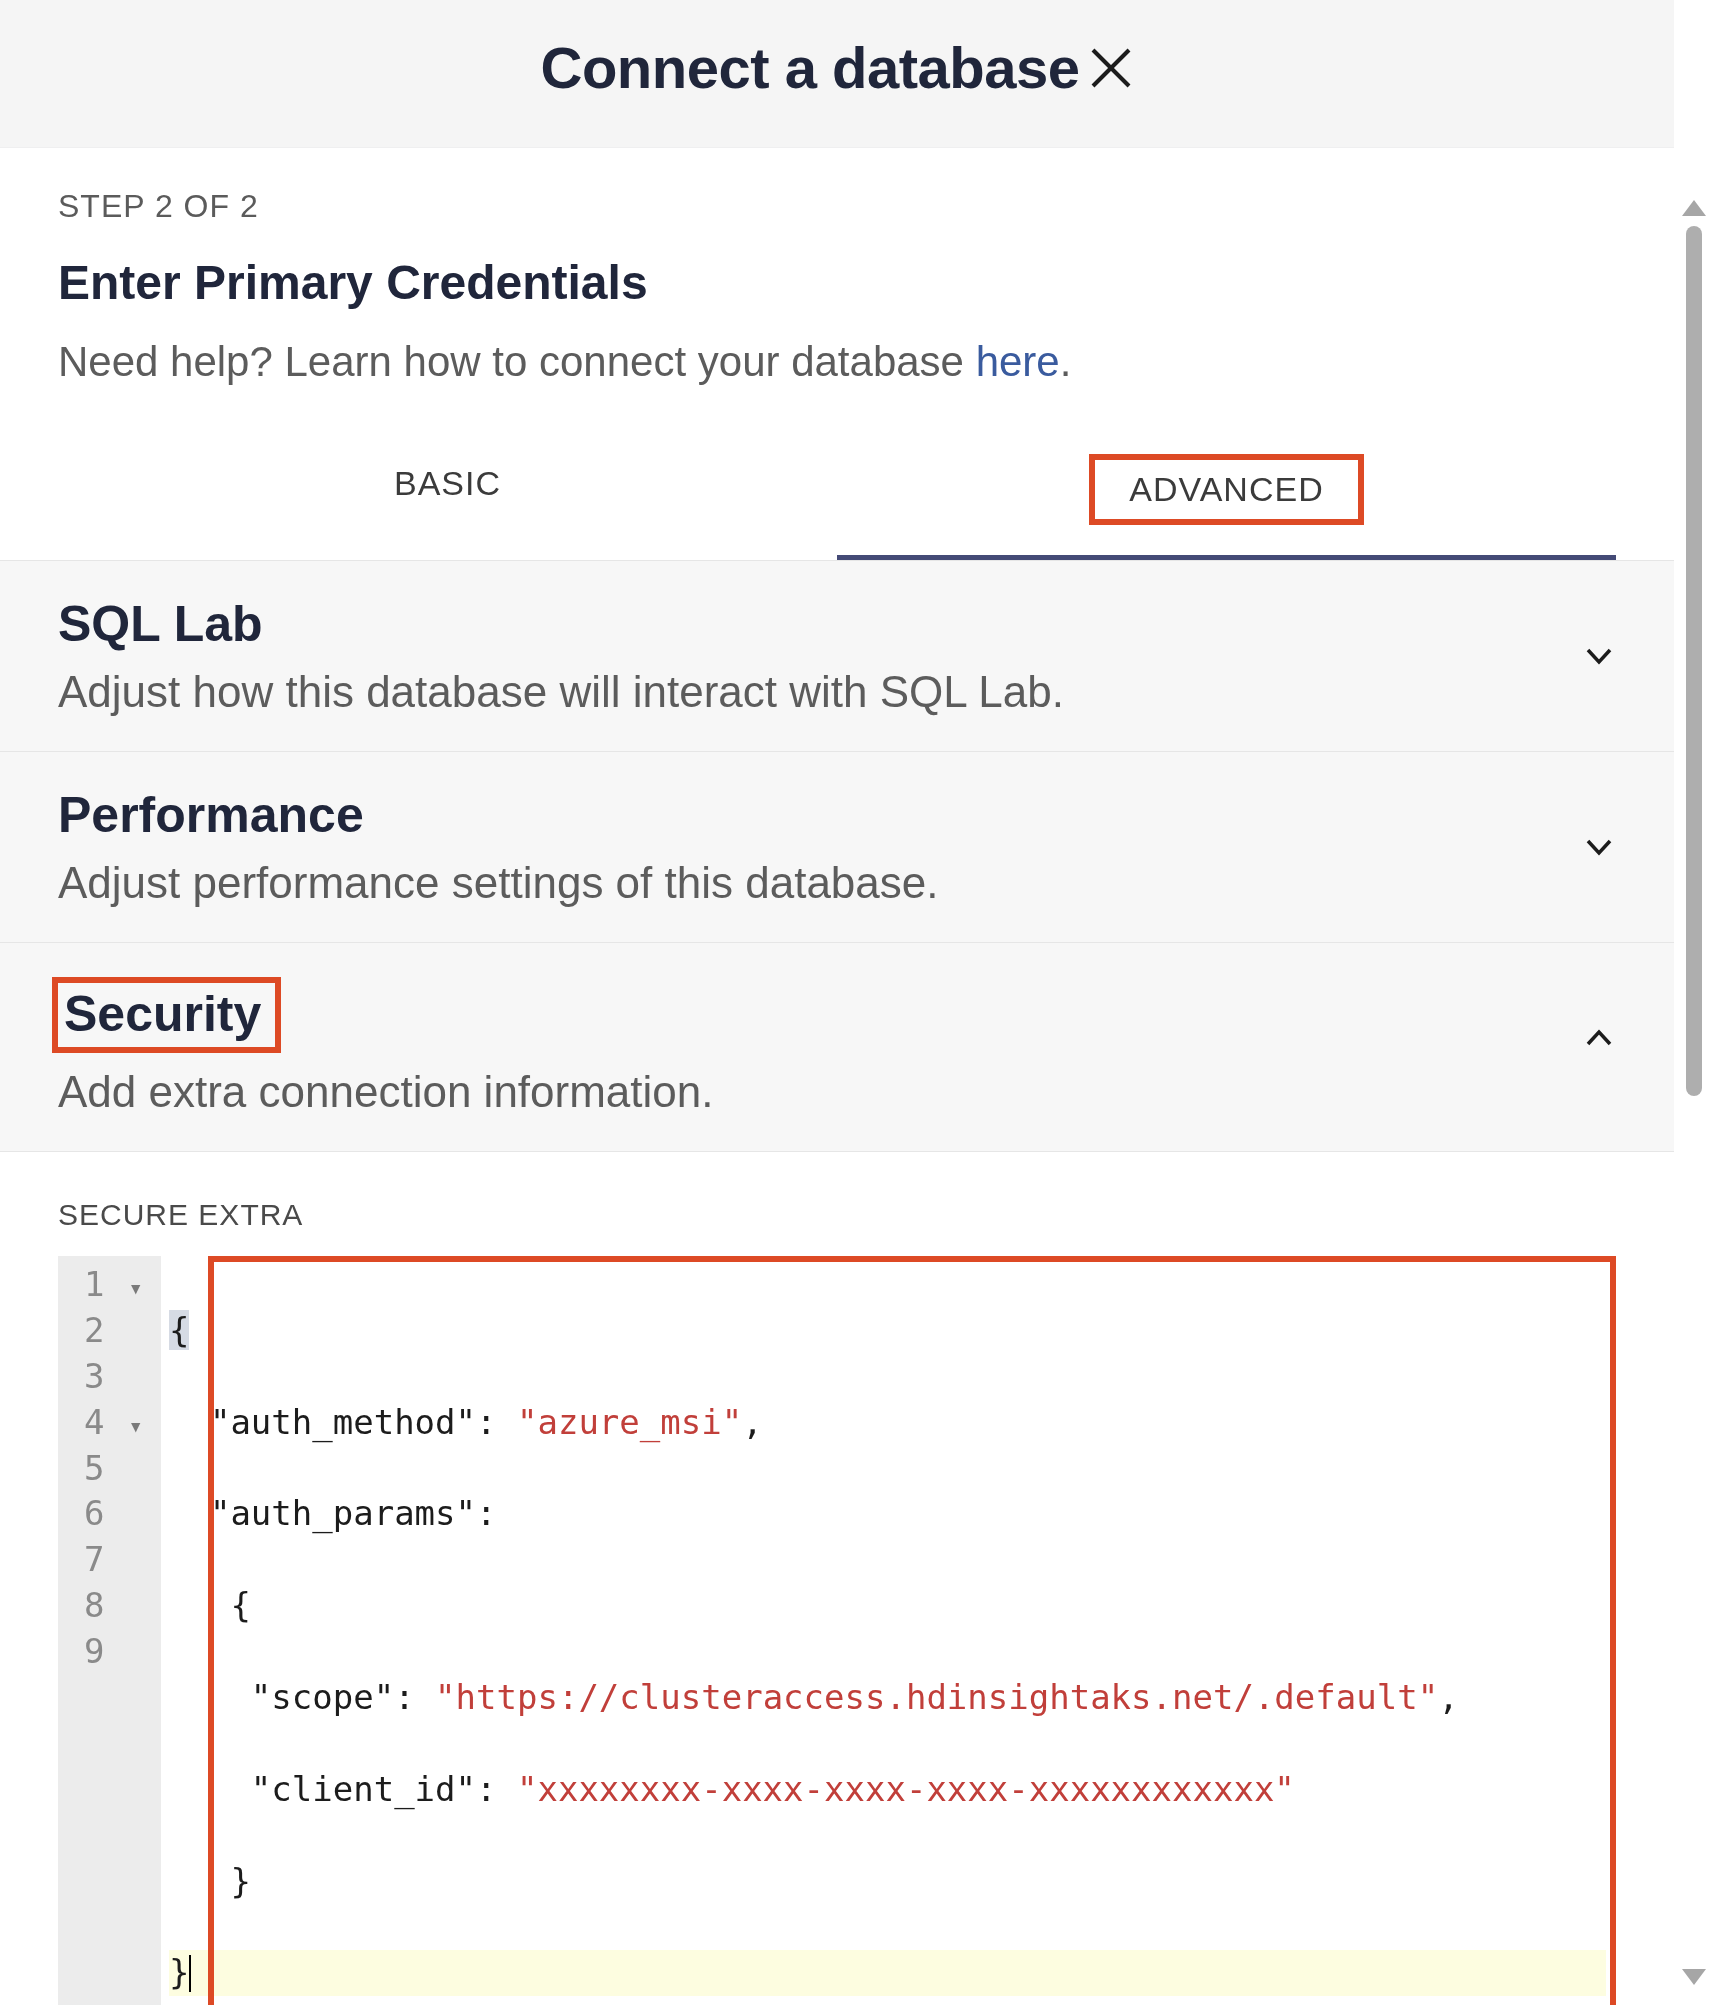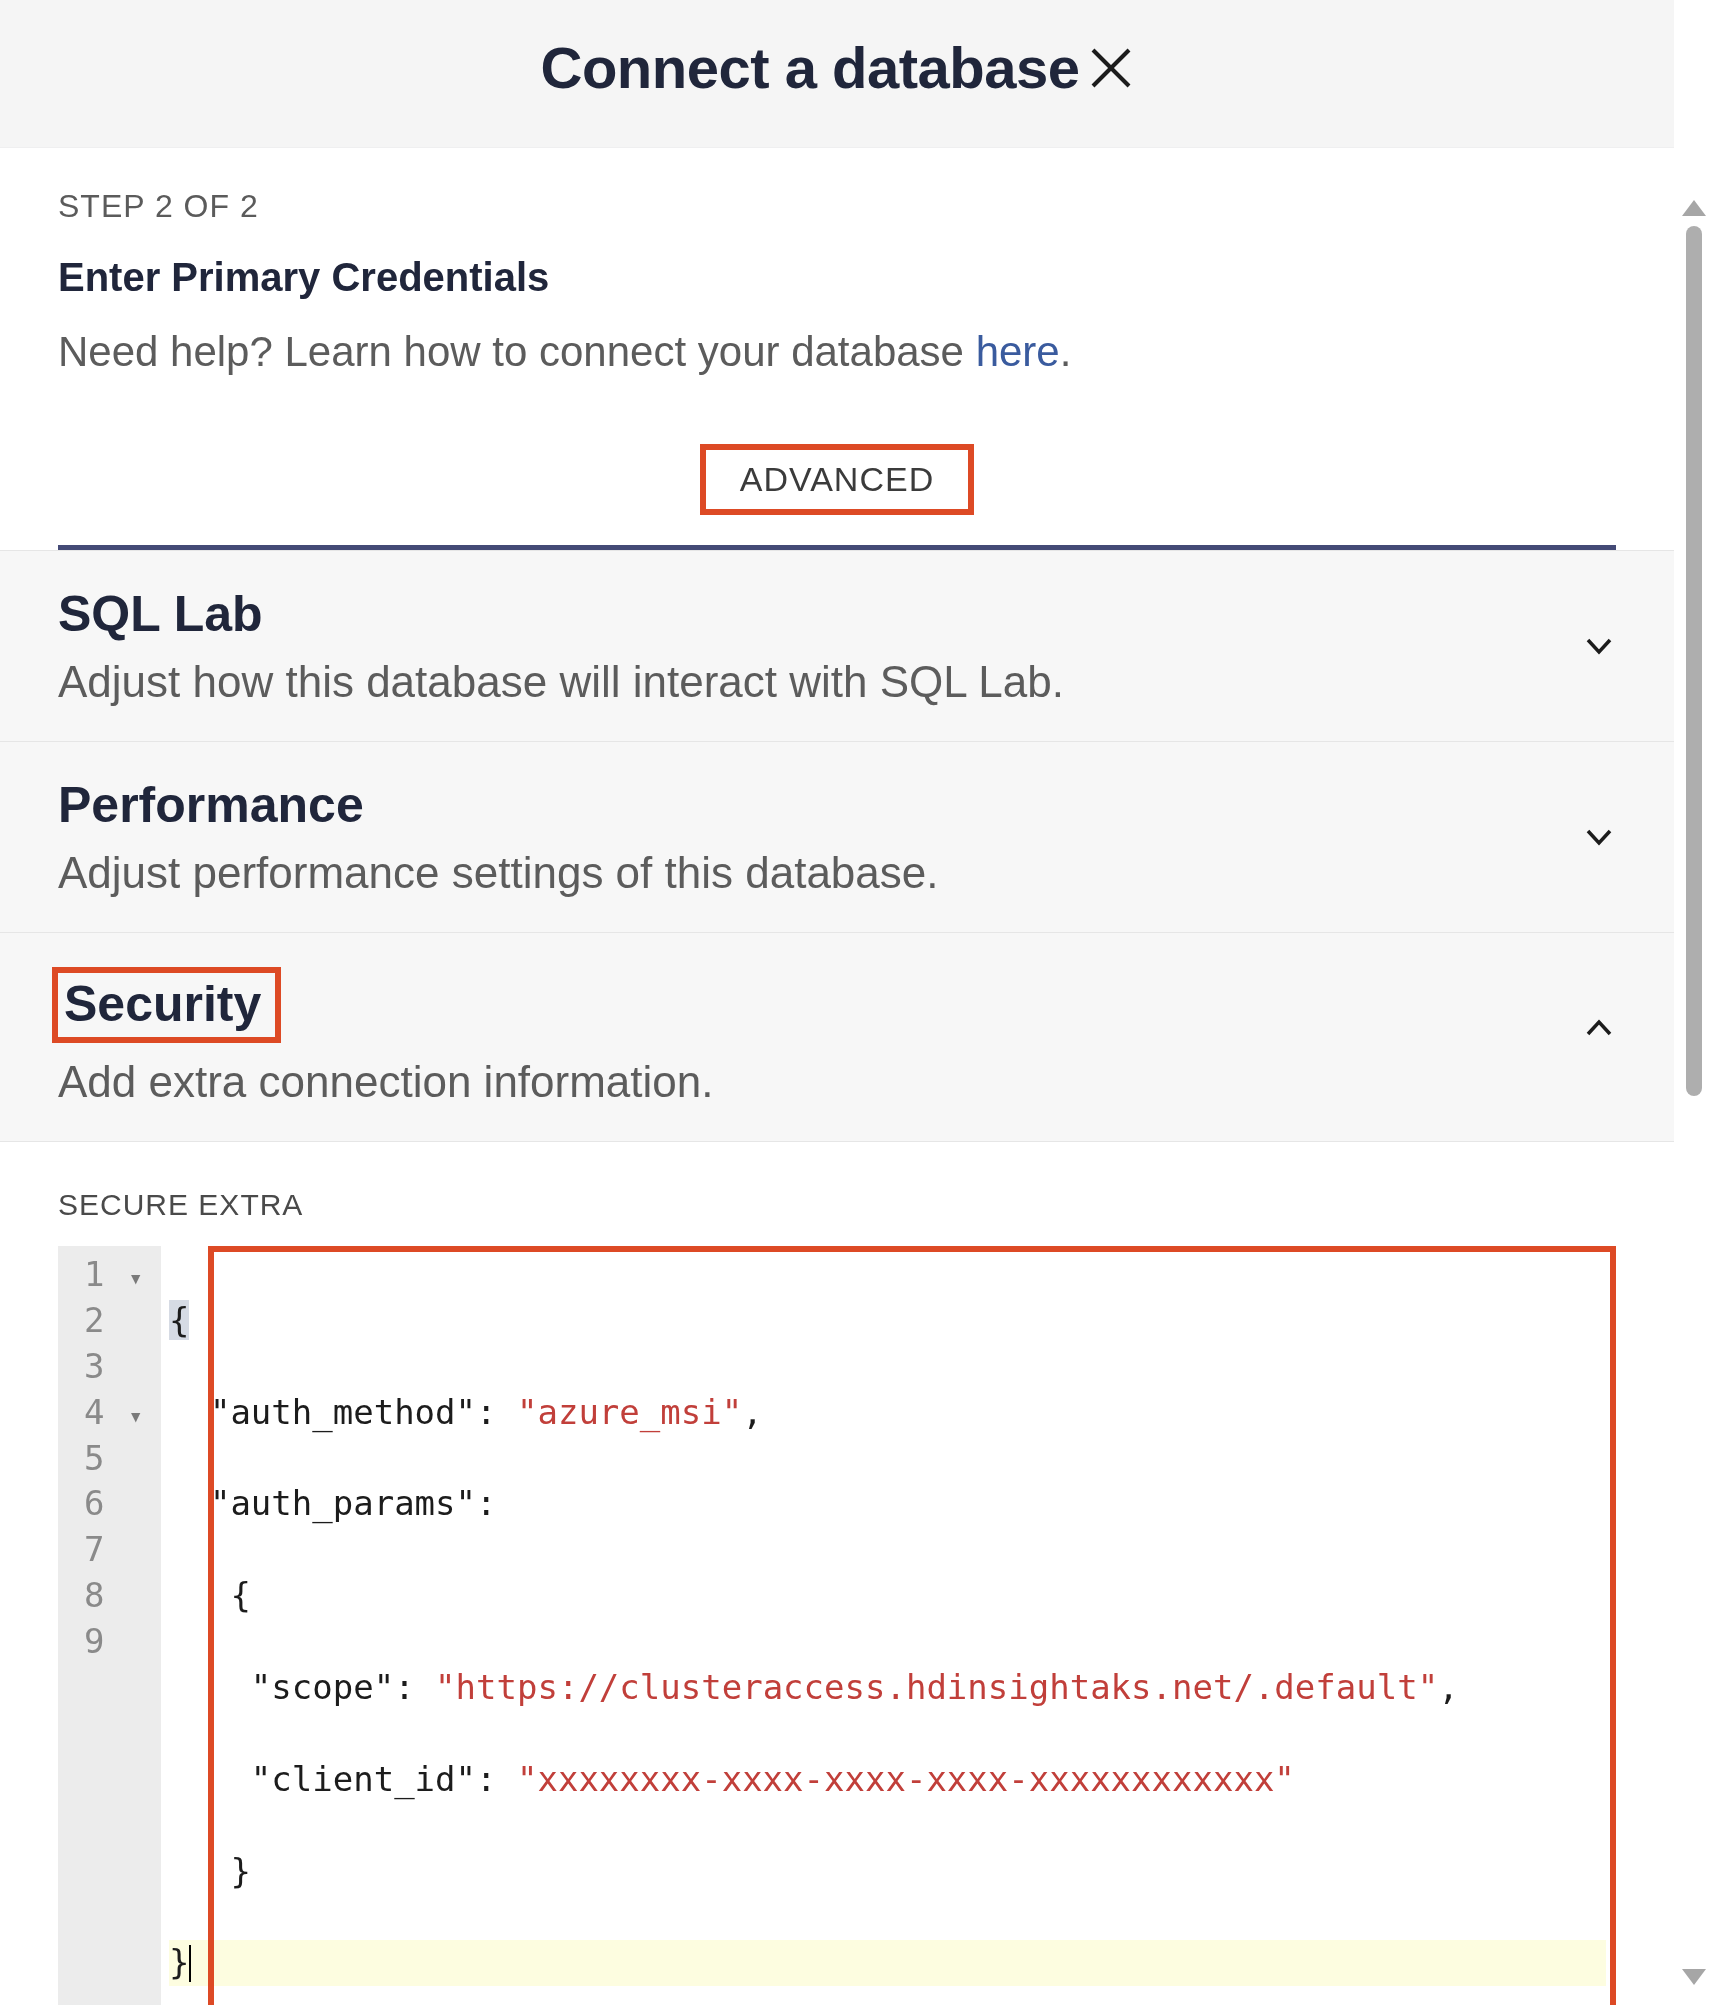--- a/index.html
+++ b/index.html
@@ -14,21 +14,21 @@
   .scroll-thumb { position: absolute; top: 0; left: 0; width: 16px; height: 870px; background: #aeaeae; border-radius: 8px; }
 
   .titlebar { display: flex; align-items: center; justify-content: center; padding: 34px 48px 46px 58px; background: #f5f5f5; border-bottom: 1px solid #efeff0; }
   .titlebar h1 { font-size: 58px; font-weight: 700; letter-spacing: -0.5px; }
   .close-x { font-size: 50px; line-height: 1; font-weight: 300; color: #1c1c1c; cursor: pointer; user-select: none; padding: 10px; }
   .close-x svg { width: 44px; height: 44px; display: block; }
   .close-x svg line { stroke: #1c1c1c; stroke-width: 4; }
 
   .body { padding: 40px 58px 0 58px; }
   .step { font-size: 32px; letter-spacing: 1px; color: #5b5b5b; margin-bottom: 30px; text-transform: uppercase; }
-  .subheading { font-size: 40px; font-weight: 700; margin-bottom: 28px; }
+  .subheading { font-size: 48px; font-weight: 700; margin-bottom: 28px; }
   .helptext { font-size: 42px; color: #5c5c5c; }
   .helptext a { color: #3a5b9e; text-decoration: none; }
 
   .tabs { display: flex; margin-top: 50px; }
   .tab { flex: 1 1 0; text-align: center; font-size: 34px; letter-spacing: 1px; padding: 18px 0 30px 0; color: #3b3b3b; cursor: pointer; border-bottom: 5px solid transparent; position: relative; }
   .tab.active { border-bottom: 5px solid #444a76; }
   .tab .tab-inner { display: inline-block; padding: 10px 34px; }
   .red-box-tab { border: 6px solid #dd4a25; }
 
   .accordion { margin: 0 -58px; }
@@ -76,20 +76,23 @@
     </div>
 
     <div class="body">
       <div class="step">STEP 2 OF 2</div>
       <h2 class="subheading">Enter Primary Credentials</h2>
       <p class="helptext">
         <span>Need help? Learn how to connect your database </span><a href="#">here</a><span>.</span>
       </p>
 
       <div class="tabs">
+        <div class="tab">
+          <span class="tab-inner">BASIC</span>
+        </div>
         <div class="tab active">
           <span class="tab-inner red-box-tab">ADVANCED</span>
         </div>
       </div>
 
       <div class="accordion">
 
         <div class="acc-item">
           <div class="acc-header">
             <div class="acc-title-wrap">

